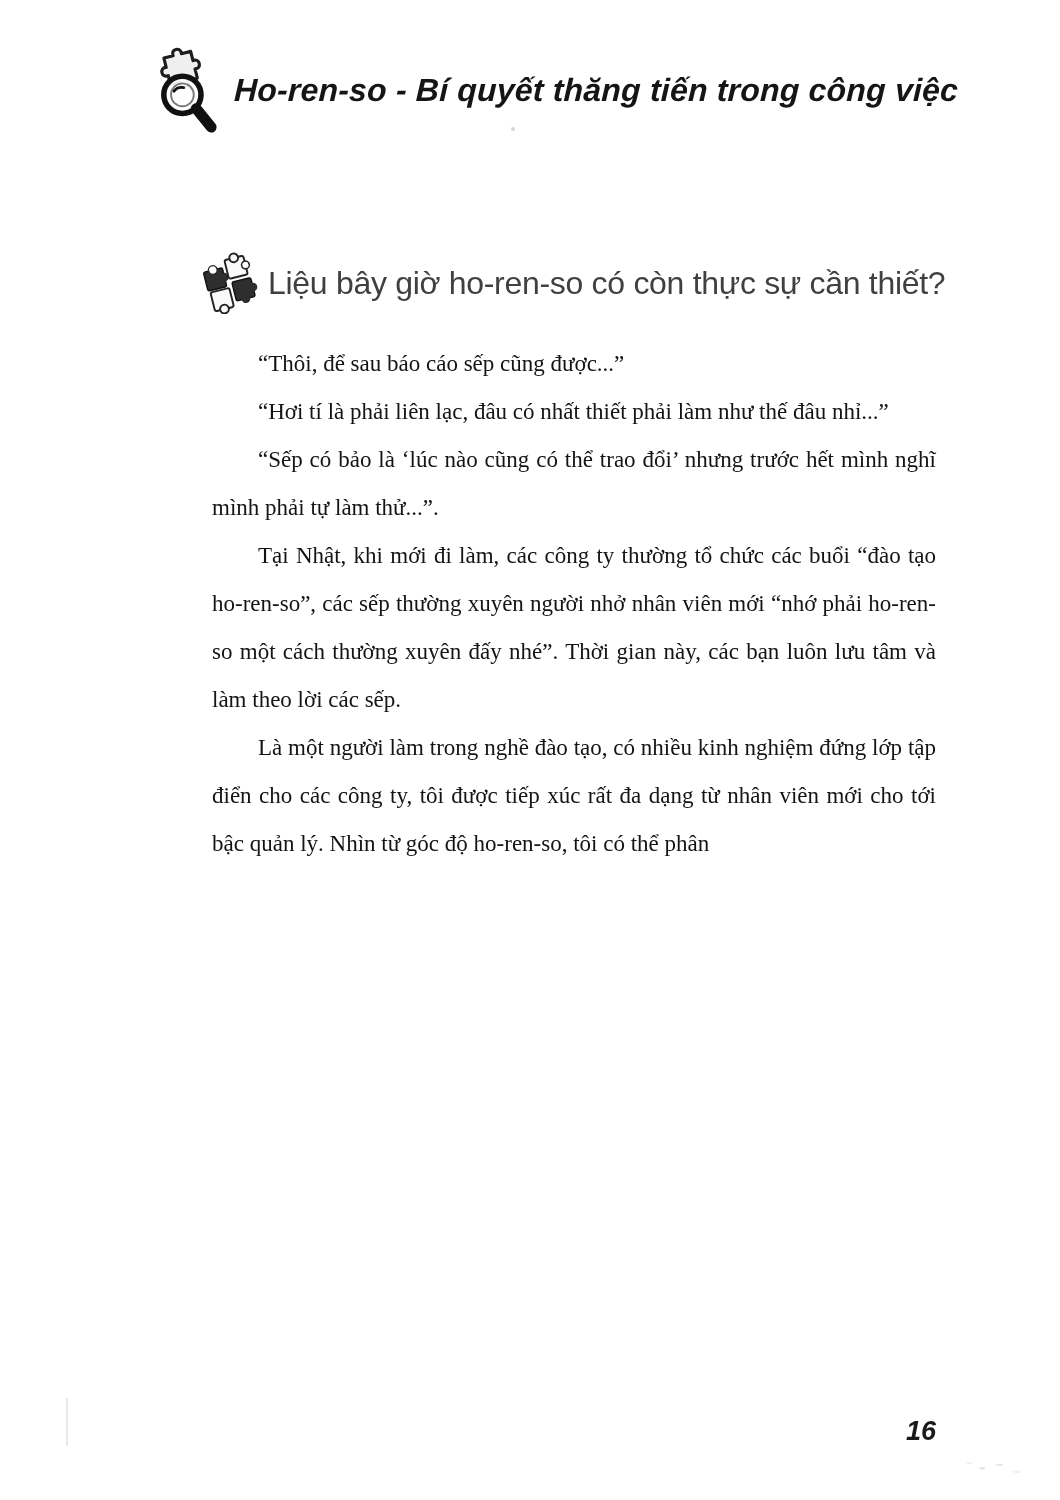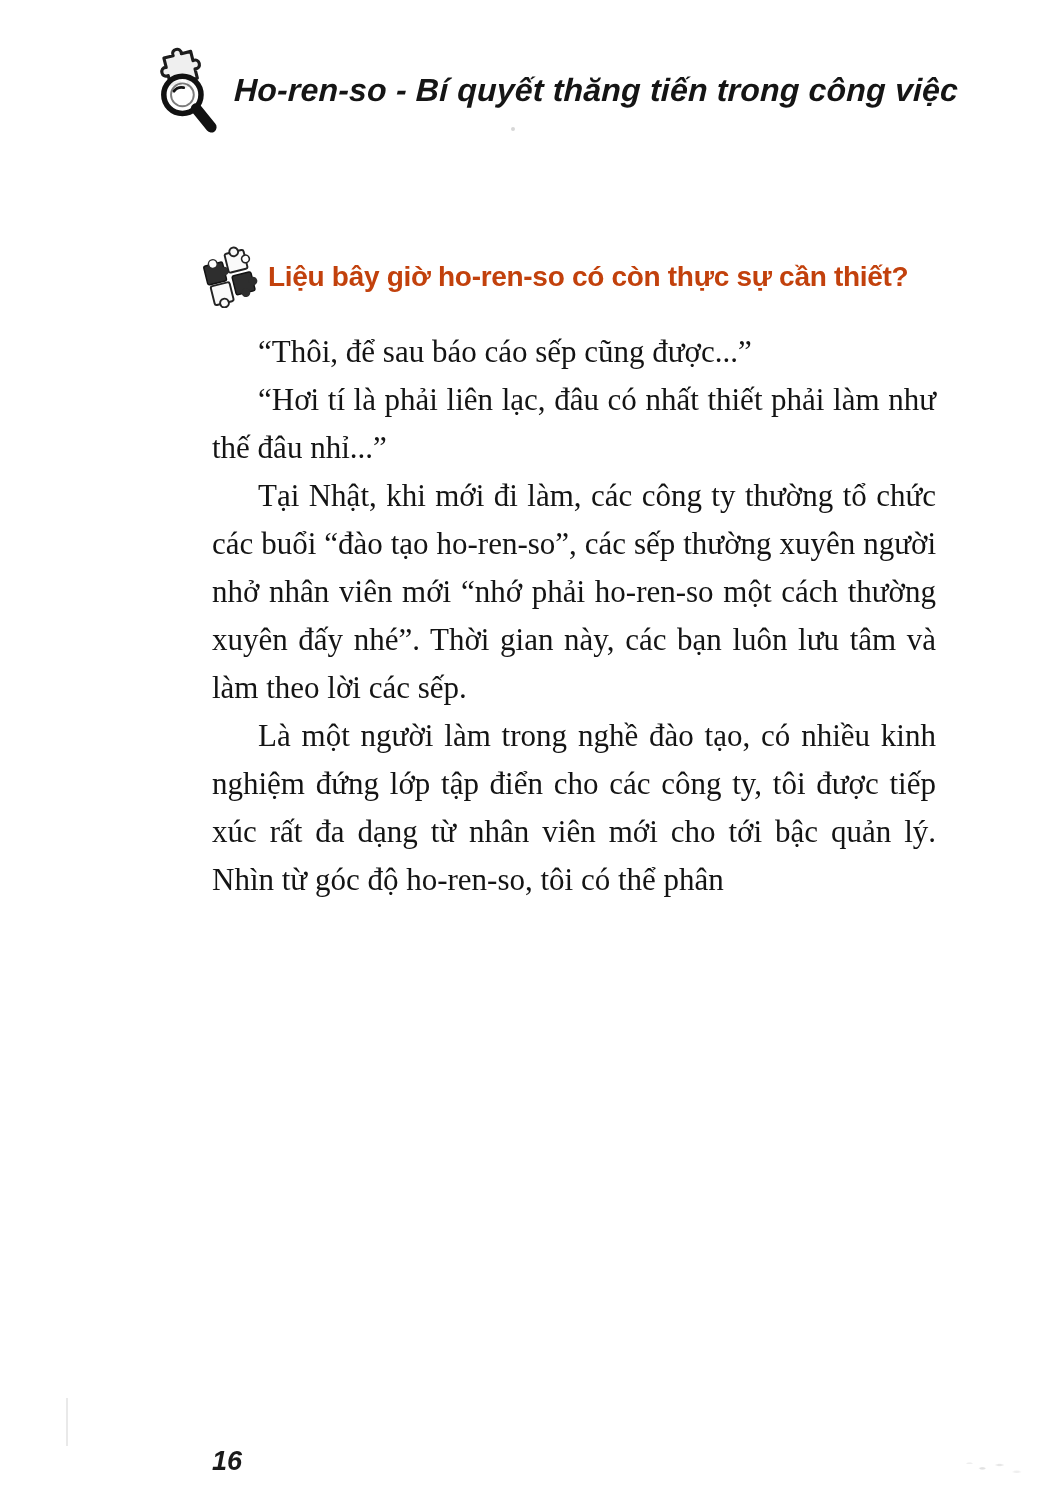--- a/index.html
+++ b/index.html
@@ -54,49 +54,48 @@
     gap: 8px;
     margin: 0 0 12px -14px;
   }
   .section-heading-row .sec-icon {
     width: 62px;
     height: 62px;
     flex: 0 0 auto;
   }
   .section-heading {
     font-family: "Liberation Sans", sans-serif;
-    font-weight: bold;
-    font-size: 28px;
+    font-weight: normal;
+    font-size: 32px;
     letter-spacing: -0.3px;
-    color: #c2410c;
+    color: #404040;
     white-space: nowrap;
   }
   .body-text p {
     margin: 0;
     font-family: "Liberation Serif", "DejaVu Serif", serif;
-    font-size: 31px;
+    font-size: 23px;
     line-height: 48px;
     text-align: justify;
     text-indent: 46px;
     color: #141414;
   }
 
   
   .folio {
     position: absolute;
     left: 212px;
     width: 724px;
     top: 1416px;
-    text-align: left;
+    text-align: right;
     font-family: "Liberation Sans", sans-serif;
     font-style: italic;
     font-weight: bold;
     font-size: 27px;
     color: #1a1a1a;
-    margin-top: 30px;
   }
 
   
   .scratch-left {
     position: absolute;
     left: 66px;
     top: 1398px;
     width: 2px;
     height: 48px;
     background: #e9e9e9;
@@ -176,20 +175,21 @@
             </g>
           </g>
         </svg>
       </span>
       <h2 class="section-heading">Liệu bây giờ ho-ren-so có còn thực sự cần thiết?</h2>
     </div>
 
     <div class="body-text">
       <p>“Thôi, để sau báo cáo sếp cũng được...”</p>
       <p>“Hơi tí là phải liên lạc, đâu có nhất thiết phải làm như thế đâu nhỉ...”</p>
+      <p>“Sếp có bảo là ‘lúc nào cũng có thể trao đổi’ nhưng trước hết mình nghĩ mình phải tự làm thử...”.</p>
       <p>Tại Nhật, khi mới đi làm, các công ty thường tổ chức các buổi “đào tạo ho-ren-so”, các sếp thường xuyên người nhở nhân viên mới “nhớ phải ho-ren-so một cách thường xuyên đấy nhé”. Thời gian này, các bạn luôn lưu tâm và làm theo lời các sếp.</p>
       <p>Là một người làm trong nghề đào tạo, có nhiều kinh nghiệm đứng lớp tập điển cho các công ty, tôi được tiếp xúc rất đa dạng từ nhân viên mới cho tới bậc quản lý. Nhìn từ góc độ ho-ren-so, tôi có thể phân</p>
     </div>
 
   </div>
 
   <div class="folio">16</div>
 
   <div class="scratch-left"></div>
   <div class="smudge-corner"></div>

